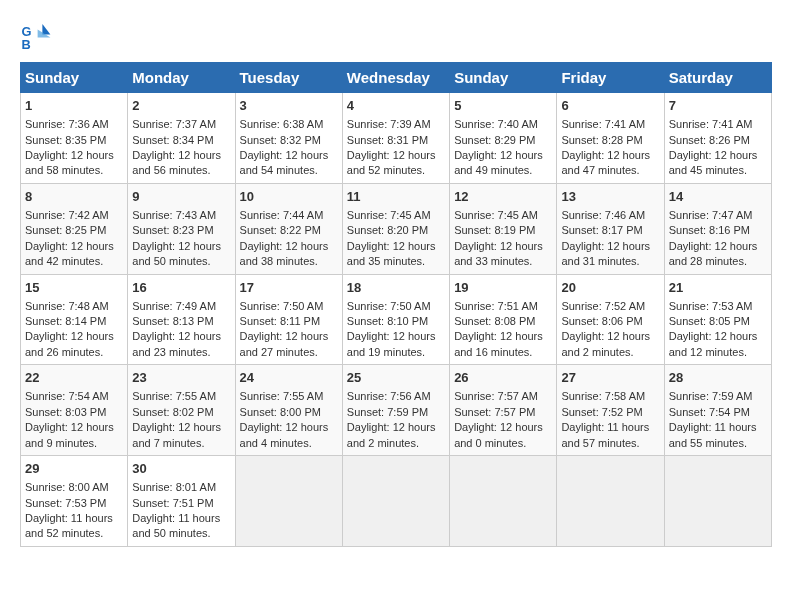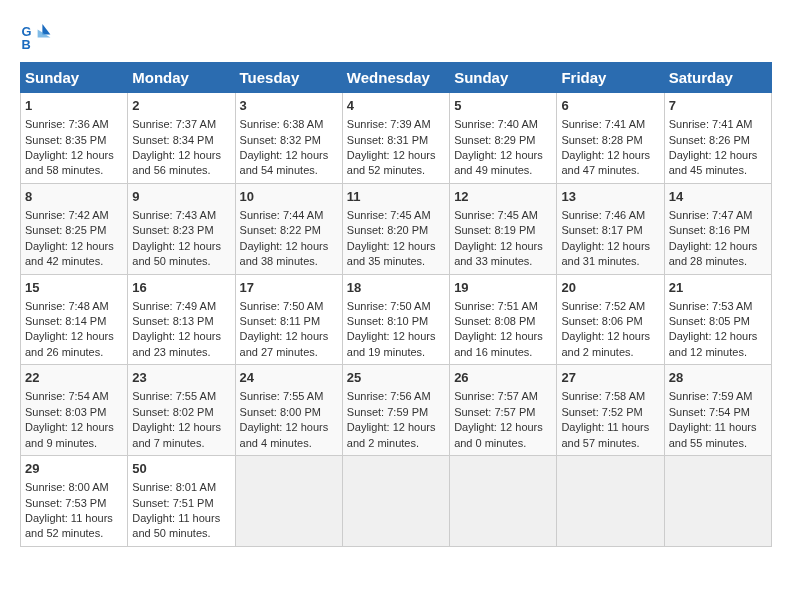--- a/index.html
+++ b/index.html
@@ -315,21 +315,21 @@
       </tr>
       <tr>
         <td>
           <span class="day-num">29</span>
           <div>Sunrise: 8:00 AM</div>
           <div>Sunset: 7:53 PM</div>
           <div>Daylight: 11 hours</div>
           <div>and 52 minutes.</div>
         </td>
         <td>
-          <span class="day-num">50</span>
+          <span class="day-num">30</span>
           <div>Sunrise: 8:01 AM</div>
           <div>Sunset: 7:51 PM</div>
           <div>Daylight: 11 hours</div>
           <div>and 50 minutes.</div>
         </td>
         <td class="empty-cell"></td>
         <td class="empty-cell"></td>
         <td class="empty-cell"></td>
         <td class="empty-cell"></td>
         <td class="empty-cell"></td>

